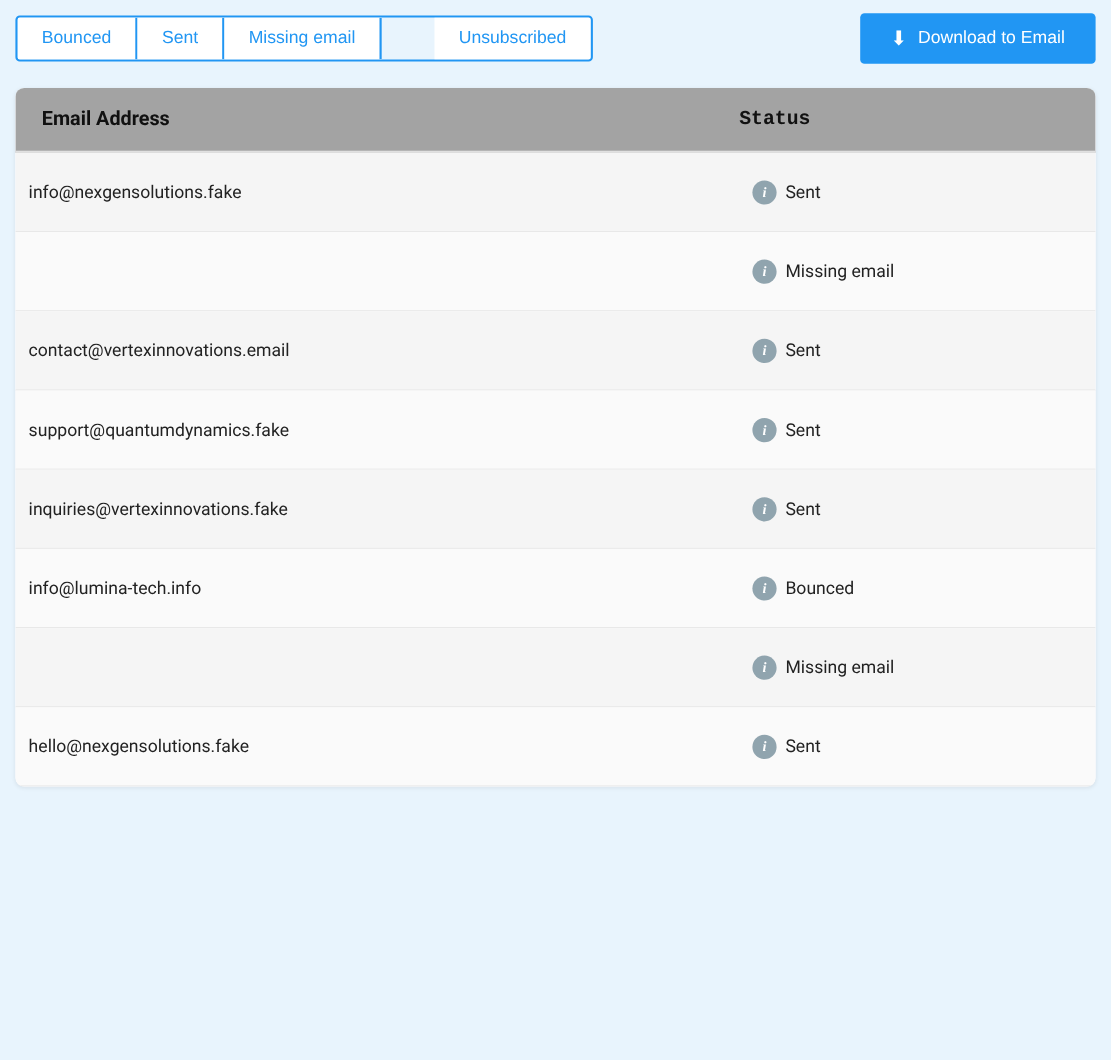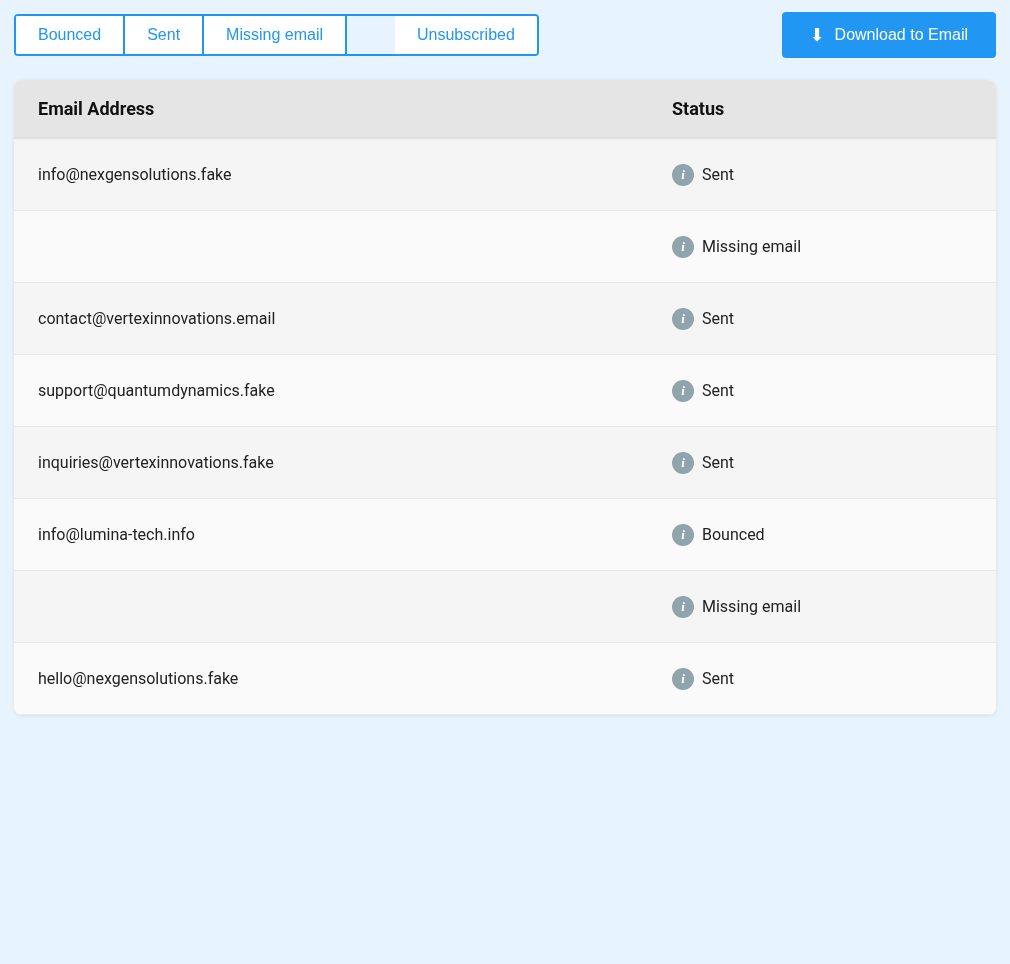--- a/index.html
+++ b/index.html
@@ -77,41 +77,42 @@
       border-radius: 8px;
       overflow: hidden;
       box-shadow: 0 1px 4px rgba(0,0,0,0.08);
     }
 
     .table-header {
       display: flex;
       align-items: center;
       padding: 18px 24px;
       border-bottom: 2px solid #e0e0e0;
-      background: #e5e5e5;
+      background: #a3a3a3;
     }
 
     .col-email-header {
       flex: 1;
       font-size: 18px;
       font-weight: 700;
       color: #111;
     }
 
     .col-status-header {
       width: 300px;
       font-size: 18px;
       font-weight: 700;
       color: #111;
+      font-family: Liberation Mono, monospace;
     }
 
     .table-row {
       display: flex;
       align-items: center;
-      padding: 22px 24px;
+      padding: 22px 12px;
       border-bottom: 1px solid #e8e8e8;
       background: #f5f5f5;
       min-height: 72px;
     }
 
     .table-row:nth-child(even) {
       background: #fafafa;
     }
 
     .col-email {

